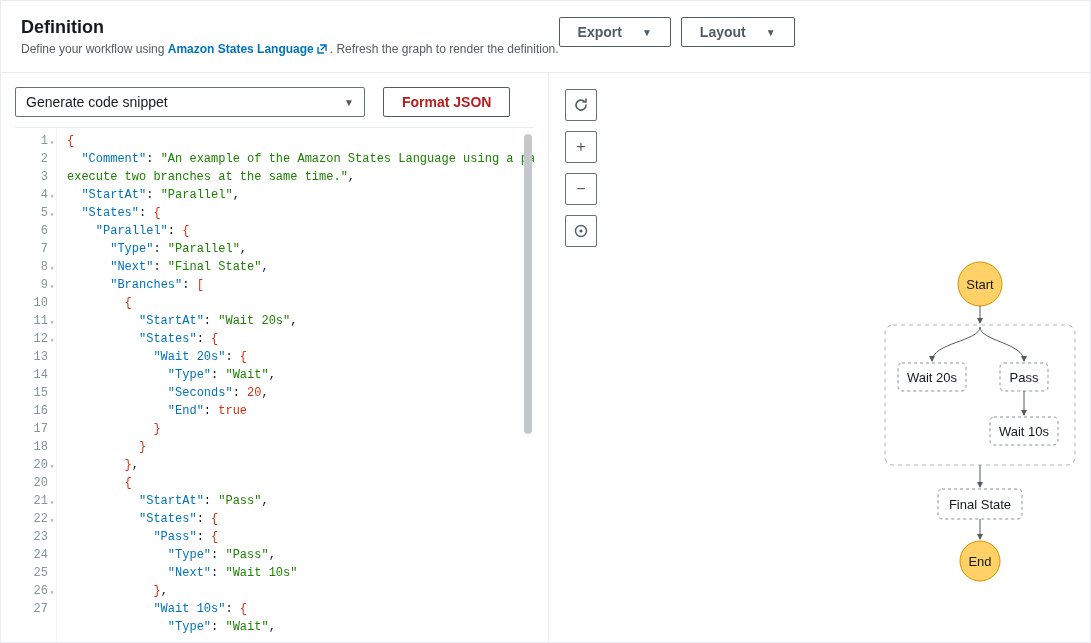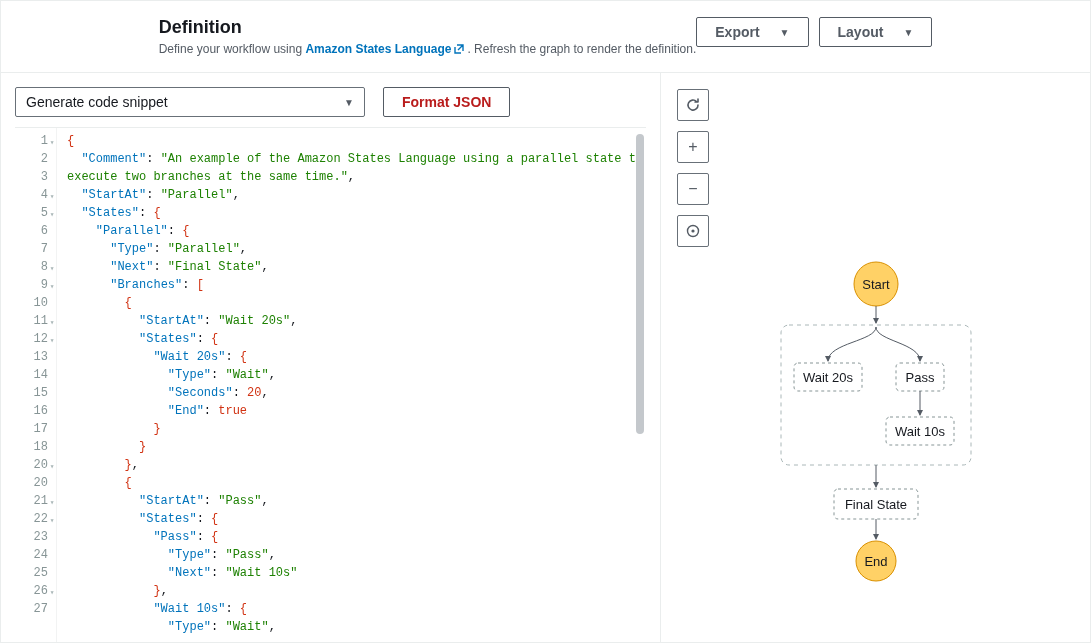--- a/index.html
+++ b/index.html
@@ -1,48 +1,48 @@
 <!DOCTYPE html>
 <html><head>
 <meta charset="utf-8">
 <style>
 * { box-sizing: border-box; margin: 0; padding: 0; }
 body { font-family: "Amazon Ember", "Helvetica Neue", Arial, sans-serif; font-size: 14px; color: #16191f; background: #fff; }
 .container { width: 1091px; height: 643px; border: 1px solid #eaeded; display: flex; flex-direction: column; background: #fff; }
-.header { padding: 16px 20px 14px; display: flex; justify-content: center; align-items: flex-start; }
+.header { padding: 16px 20px 14px; display: flex; justify-content: flex-start; align-items: flex-start; }
 .header-left h2 { font-size: 18px; font-weight: 700; margin-bottom: 4px; color: #16191f; }
 .header-left .subtitle { font-size: 12px; color: #545b64; }
 .header-left .subtitle a { color: #0073bb; text-decoration: none; font-weight: 700; }
 .ext-icon { display: inline-block; vertical-align: -2px; margin-left: 2px; margin-right: 2px; }
 .header-right { display: flex; gap: 10px; }
 .btn { background: #fff; border: 1px solid #545b64; border-radius: 2px; padding: 6px 18px; font-size: 14px; font-weight: 700; color: #545b64; cursor: pointer; display: inline-flex; align-items: center; gap: 20px; }
 .btn .caret { font-size: 10px; }
 .split { display: flex; flex: 1; border-top: 1px solid #eaeded; min-height: 0; }
-.left-pane { width: 660px; border-right: 1px solid #eaeded; display: flex; flex-direction: column; padding: 14px 14px 0; min-height: 0; }
+.left-pane { width: 548px; border-right: 1px solid #eaeded; display: flex; flex-direction: column; padding: 14px 14px 0; min-height: 0; }
 .toolbar { display: flex; gap: 18px; margin-bottom: 10px; }
 .select { flex: 0 0 350px; border: 1px solid #687078; border-radius: 2px; padding: 6px 10px; font-size: 14px; display: flex; justify-content: space-between; align-items: center; cursor: pointer; background: #fff; }
 .select .caret { font-size: 10px; color: #545b64; }
 .format-btn { border: 1px solid #545b64; border-radius: 2px; padding: 6px 18px; font-size: 14px; font-weight: 700; color: #b91c1c; background: #fff; cursor: pointer; }
 .editor-wrap { flex: 1; display: flex; border-top: 1px solid #eaeded; position: relative; min-height: 0; overflow: hidden; }
 .gutter { width: 42px; background: #fff; border-right: 1px solid #f2f3f3; padding-top: 4px; font-family: Monaco, Menlo, "Courier New", monospace; font-size: 12px; color: #879596; text-align: right; flex-shrink: 0; }
 .gutter .ln { padding: 0 8px 0 4px; height: 18px; line-height: 18px; position: relative; }
 .gutter .fold::after { content: "▸"; position: absolute; right: 1px; top: 2px; font-size: 8px; color: #aab7b8; transform: rotate(90deg); }
 .code { flex: 1; font-family: Monaco, Menlo, "Courier New", monospace; font-size: 12px; padding: 4px 0 0 10px; white-space: pre; line-height: 18px; overflow: hidden; color: #16191f; }
 .p-brace { color: #d13212; }
 .p-key { color: #0073bb; }
 .p-str { color: #1d8102; }
 .p-num { color: #d13212; }
 .p-colon { color: #16191f; }
 .p-bool { color: #d13212; }
 .p-comma { color: #16191f; }
 .scrollbar { position: absolute; right: 2px; top: 6px; width: 8px; height: 300px; background: #c4c8cc; border-radius: 4px; }
 .right-pane { flex: 1; position: relative; padding: 16px; }
 .controls { display: flex; flex-direction: column; gap: 10px; }
 .ctrl-btn { width: 32px; height: 32px; border: 1px solid #687078; border-radius: 2px; background: #fff; display: flex; align-items: center; justify-content: center; cursor: pointer; font-size: 16px; color: #545b64; }
-.graph { position: absolute; left: 0; right: 0; top: 0; bottom: 0; display: flex; align-items: flex-start; justify-content: center; padding-top: 188px; pointer-events: none; }
+.graph { position: absolute; left: 0; right: 0; top: 0; bottom: 0; display: flex; align-items: flex-start; justify-content: flex-end; padding-top: 188px; pointer-events: none; }
 .graph svg { overflow: visible; }
 .node-circle { fill: #ffd166; stroke: #d99000; stroke-width: 1; }
 .node-text { font-size: 13px; fill: #16191f; text-anchor: middle; dominant-baseline: central; }
 .node-box { fill: #fff; stroke: #879596; stroke-width: 1; stroke-dasharray: 3 3; rx: 4; }
 .parallel-box { fill: none; stroke: #aab7b8; stroke-width: 1; stroke-dasharray: 4 4; rx: 8; }
 .edge { stroke: #545b64; stroke-width: 1; fill: none; }
 .arrow { fill: #545b64; }
 </style>
 </head>
 <body>

